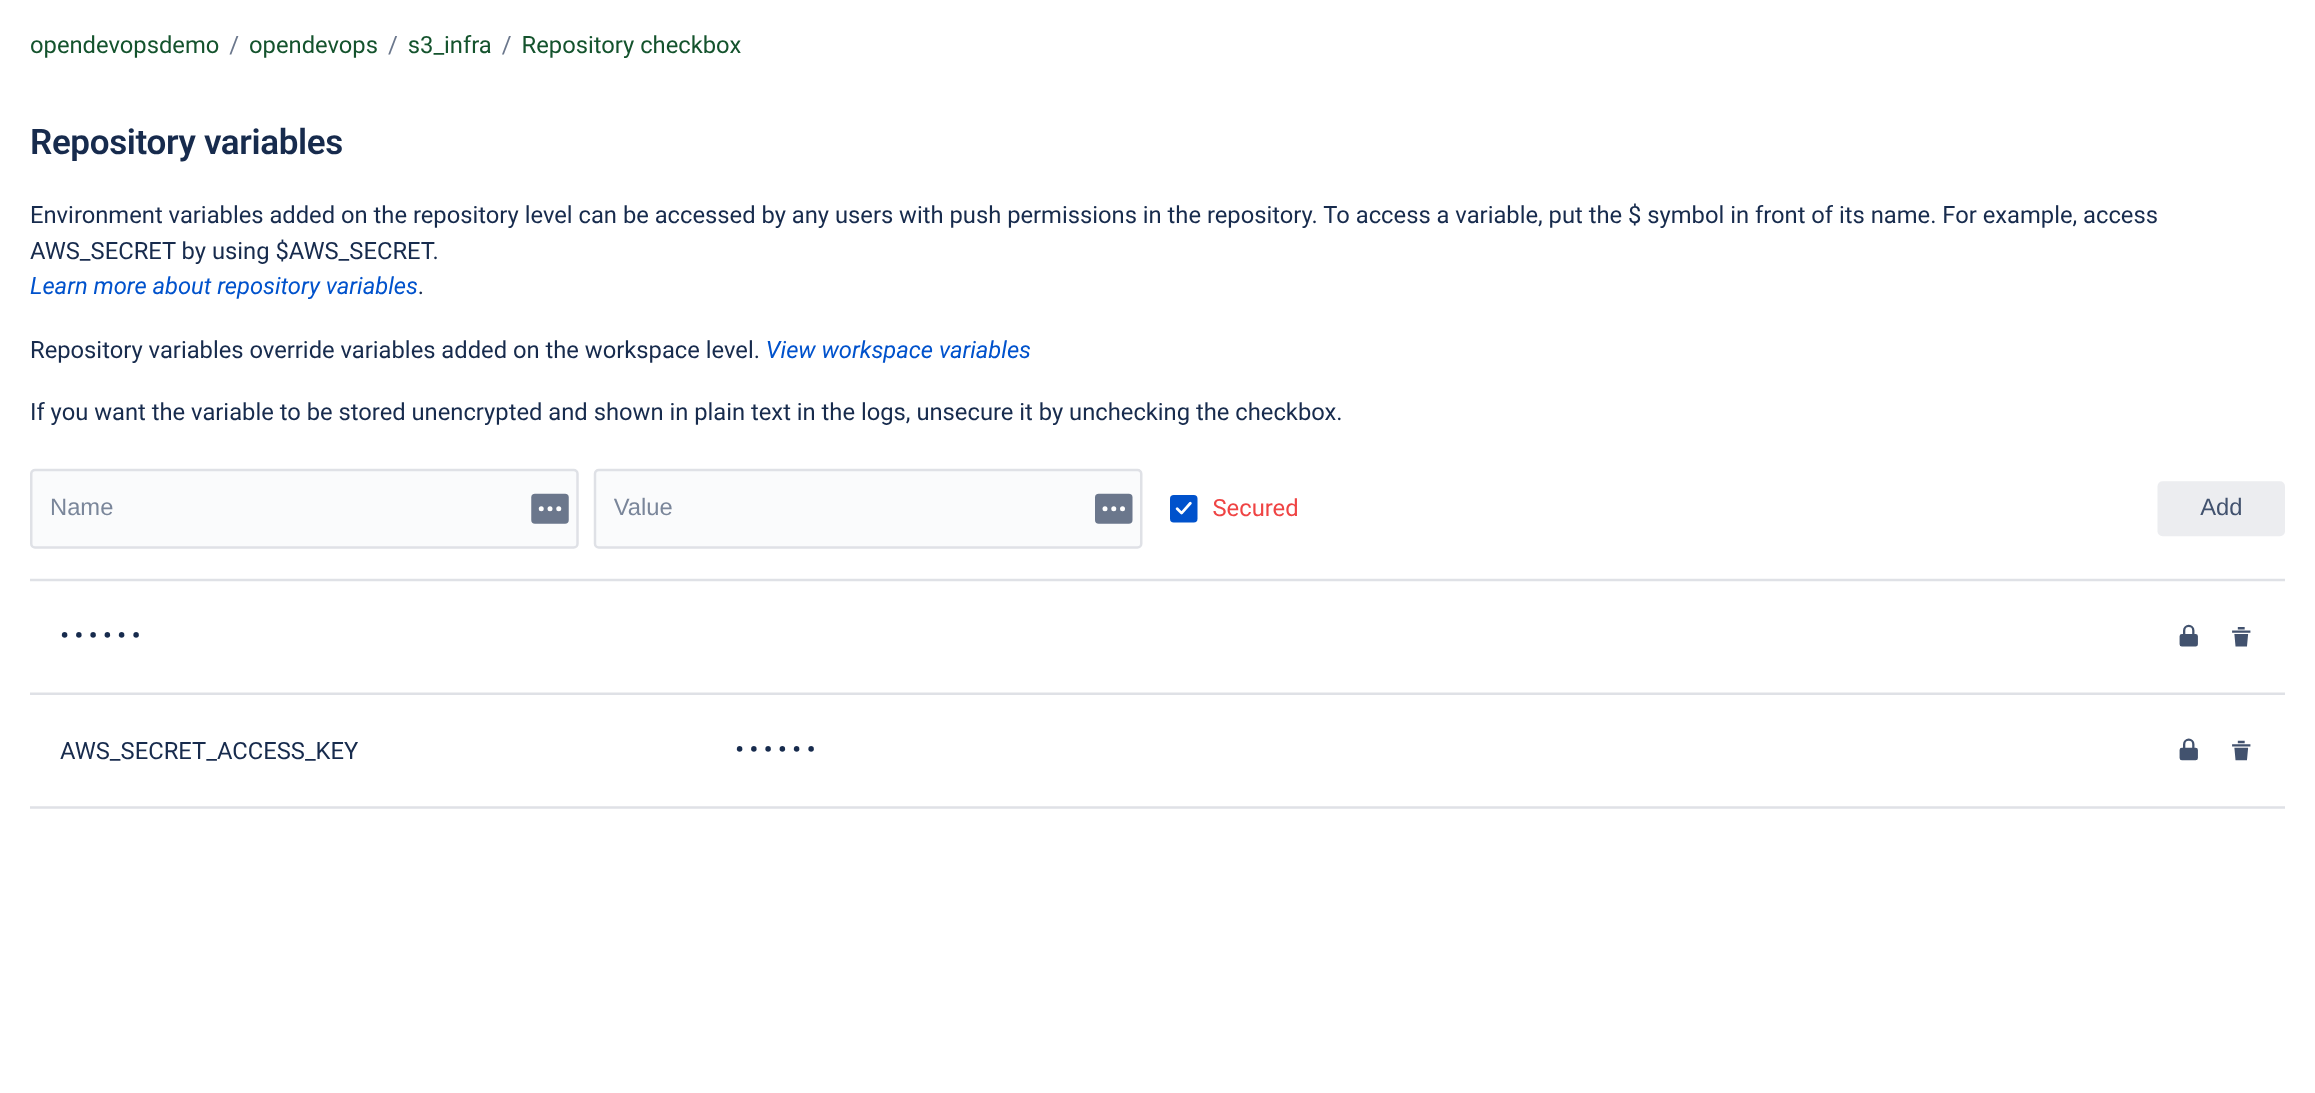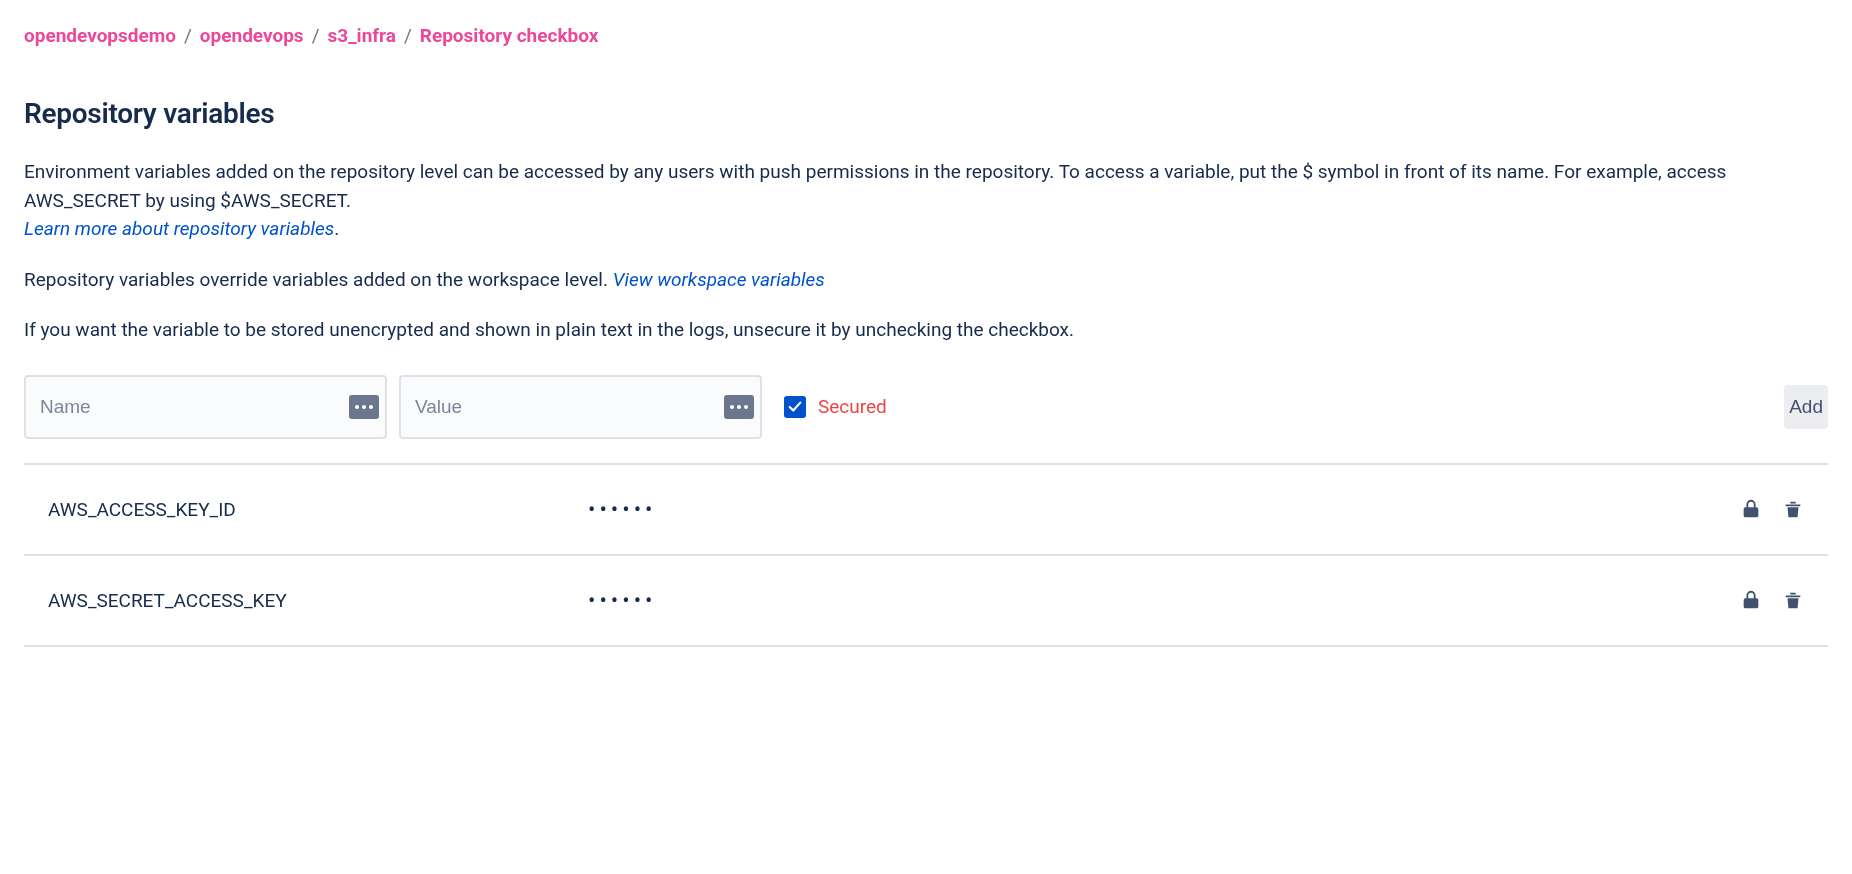--- a/index.html
+++ b/index.html
@@ -12,23 +12,22 @@
   }
   .breadcrumb {
     display: flex;
     align-items: center;
     gap: 8px;
     color: #6B778C;
     font-size: 19px;
     margin-bottom: 50px;
   }
   .breadcrumb a {
-    color: #ec4899;
+    color: #14532d;
     text-decoration: none;
-    font-weight: bold;
   }
   .breadcrumb .sep { color: #6B778C; }
   h1.page-title {
     font-size: 28px;
     font-weight: 600;
     color: #172B4D;
     margin-bottom: 28px;
     letter-spacing: -0.01em;
   }
   p.desc {
@@ -49,21 +48,21 @@
     margin-top: 30px;
     margin-bottom: 0;
     padding-bottom: 24px;
     border-bottom: 2px solid #DFE1E6;
   }
   .input-wrap {
     position: relative;
     flex: 0 0 auto;
   }
   .text-input {
-    width: 363px;
+    width: 439px;
     height: 64px;
     background: #FAFBFC;
     border: 2px solid #DFE1E6;
     border-radius: 4px;
     padding: 0 52px 0 14px;
     font-size: 19px;
     color: #172B4D;
   }
   .text-input::placeholder { color: #7A869A; }
   .input-icon-btn {
@@ -103,21 +102,21 @@
   .chk-label {
     font-size: 19px;
     color: #ef4444;
   }
   .spacer { flex: 1; }
   .add-btn {
     background: rgba(9,30,66,0.08);
     color: #42526E;
     border: none;
     border-radius: 4px;
-    padding: 0 5px;
+    padding: 0 34px;
     height: 44px;
     font-size: 19px;
     cursor: pointer;
     font-weight: 500;
   }
   .var-row {
     display: flex;
     align-items: center;
     padding: 32px 24px;
     border-bottom: 2px solid #DFE1E6;
@@ -197,21 +196,20 @@
         </svg>
     </div>
     <span class="chk-label">Secured</span>
   </div>
   <div class="spacer"></div>
   <button class="add-btn">Add</button>
 </div>
 
 <div id="var-list">
     <div class="var-row">
-      <div class="var-name">AWS_ACCESS_KEY_ID</div>
       <div class="var-value">••••••</div>
       <div class="var-actions">
         <button class="icon-btn">
           <svg viewBox="0 0 24 24" fill="#42526E">
             <path d="M12 2a5 5 0 0 0-5 5v3H6a2 2 0 0 0-2 2v7a2 2 0 0 0 2 2h12a2 2 0 0 0 2-2v-7a2 2 0 0 0-2-2h-1V7a5 5 0 0 0-5-5zm-3 5a3 3 0 1 1 6 0v3H9V7z"></path>
           </svg>
         </button>
         <button class="icon-btn">
           <svg viewBox="0 0 24 24" fill="#42526E">
             <path d="M4 7h16v2H4V7zm2 3h12l-1 11H7L6 10zm3-6h6v2H9V4z"></path>

